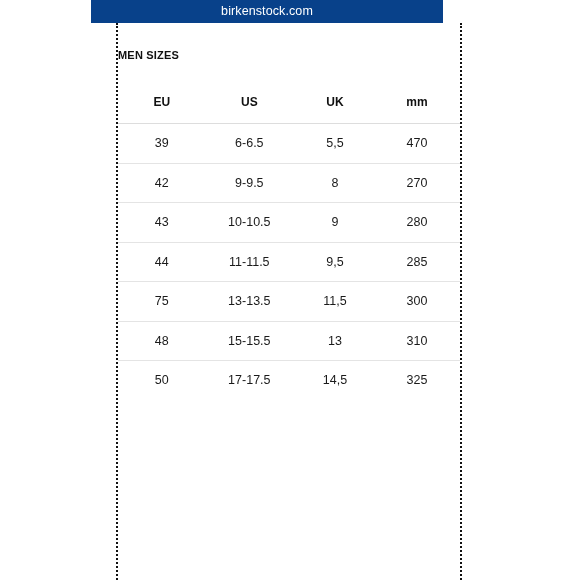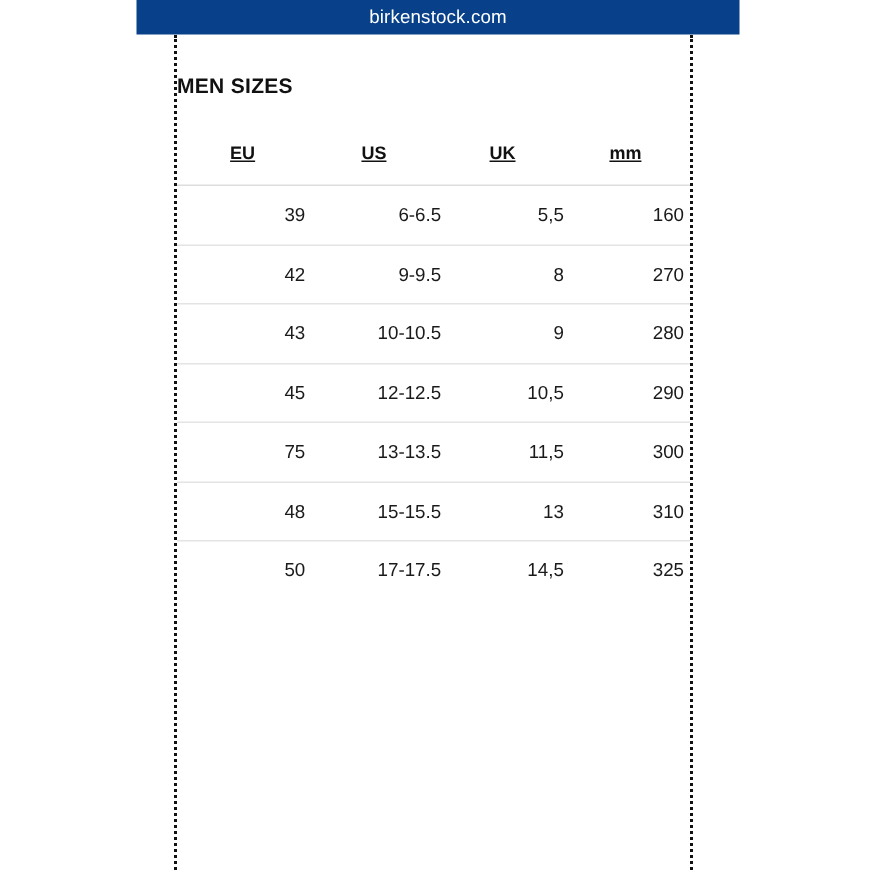--- a/index.html
+++ b/index.html
@@ -13,21 +13,21 @@
     font-family: "Liberation Sans", sans-serif;
     overflow: hidden;
     position: relative;
   }
 
   
   #url-bar {
     position: absolute;
     left: 91px;
     top: 0px;
-    width: 402px;
+    width: 352px;
     height: 23px;
     background: #08418a;
     display: flex;
     align-items: center;
     justify-content: center;
   }
   #url-bar-text {
     color: #ffffff;
     font-size: 12.5px;
     letter-spacing: 0.1px;
@@ -44,21 +44,21 @@
     height: 557px;
     border-left: 2px dotted #111111;
     border-right: 2px dotted #111111;
     box-sizing: border-box;
   }
 
   #section-title {
     position: absolute;
     left: 118px;
     top: 49px;
-    font-size: 14px;
+    font-size: 11px;
     font-weight: bold;
     color: #111111;
     letter-spacing: 0.2px;
     white-space: nowrap;
   }
 
   
   #size-table {
     position: absolute;
     left: 118px;
@@ -74,27 +74,26 @@
 
   #size-table th {
     font-size: 12px;
     font-weight: bold;
     color: #111111;
     text-align: center;
     padding: 0;
     height: 43px;
     vertical-align: middle;
     border-bottom: 1px solid #dddddd;
-    text-decoration: underline;
   }
   #size-table td {
     font-size: 12.5px;
     font-weight: normal;
     color: #1a1a1a;
-    text-align: right;
+    text-align: center;
     padding: 0;
     height: 38.5px;
     vertical-align: middle;
     border-bottom: 1px solid #e4e4e4;
   }
   #size-table tbody tr:last-child td {
     border-bottom: none;
   }
 
   
@@ -137,39 +136,39 @@
       <th class="col-us">US</th>
       <th class="col-uk">UK</th>
       <th class="col-mm">mm</th>
     </tr>
   </thead>
   <tbody>
     <tr>
       <td class="col-eu">39</td>
       <td class="col-us">6-6.5</td>
       <td class="col-uk">5,5</td>
-      <td class="col-mm">160</td>
+      <td class="col-mm">470</td>
     </tr>
     <tr>
       <td class="col-eu">42</td>
       <td class="col-us">9-9.5</td>
       <td class="col-uk">8</td>
       <td class="col-mm">270</td>
     </tr>
     <tr>
       <td class="col-eu">43</td>
       <td class="col-us">10-10.5</td>
       <td class="col-uk">9</td>
       <td class="col-mm">280</td>
     </tr>
     <tr>
-      <td class="col-eu">45</td>
-      <td class="col-us">12-12.5</td>
-      <td class="col-uk">10,5</td>
-      <td class="col-mm">290</td>
+      <td class="col-eu">44</td>
+      <td class="col-us">11-11.5</td>
+      <td class="col-uk">9,5</td>
+      <td class="col-mm">285</td>
     </tr>
     <tr>
       <td class="col-eu">75</td>
       <td class="col-us">13-13.5</td>
       <td class="col-uk">11,5</td>
       <td class="col-mm">300</td>
     </tr>
     <tr>
       <td class="col-eu">48</td>
       <td class="col-us">15-15.5</td>

